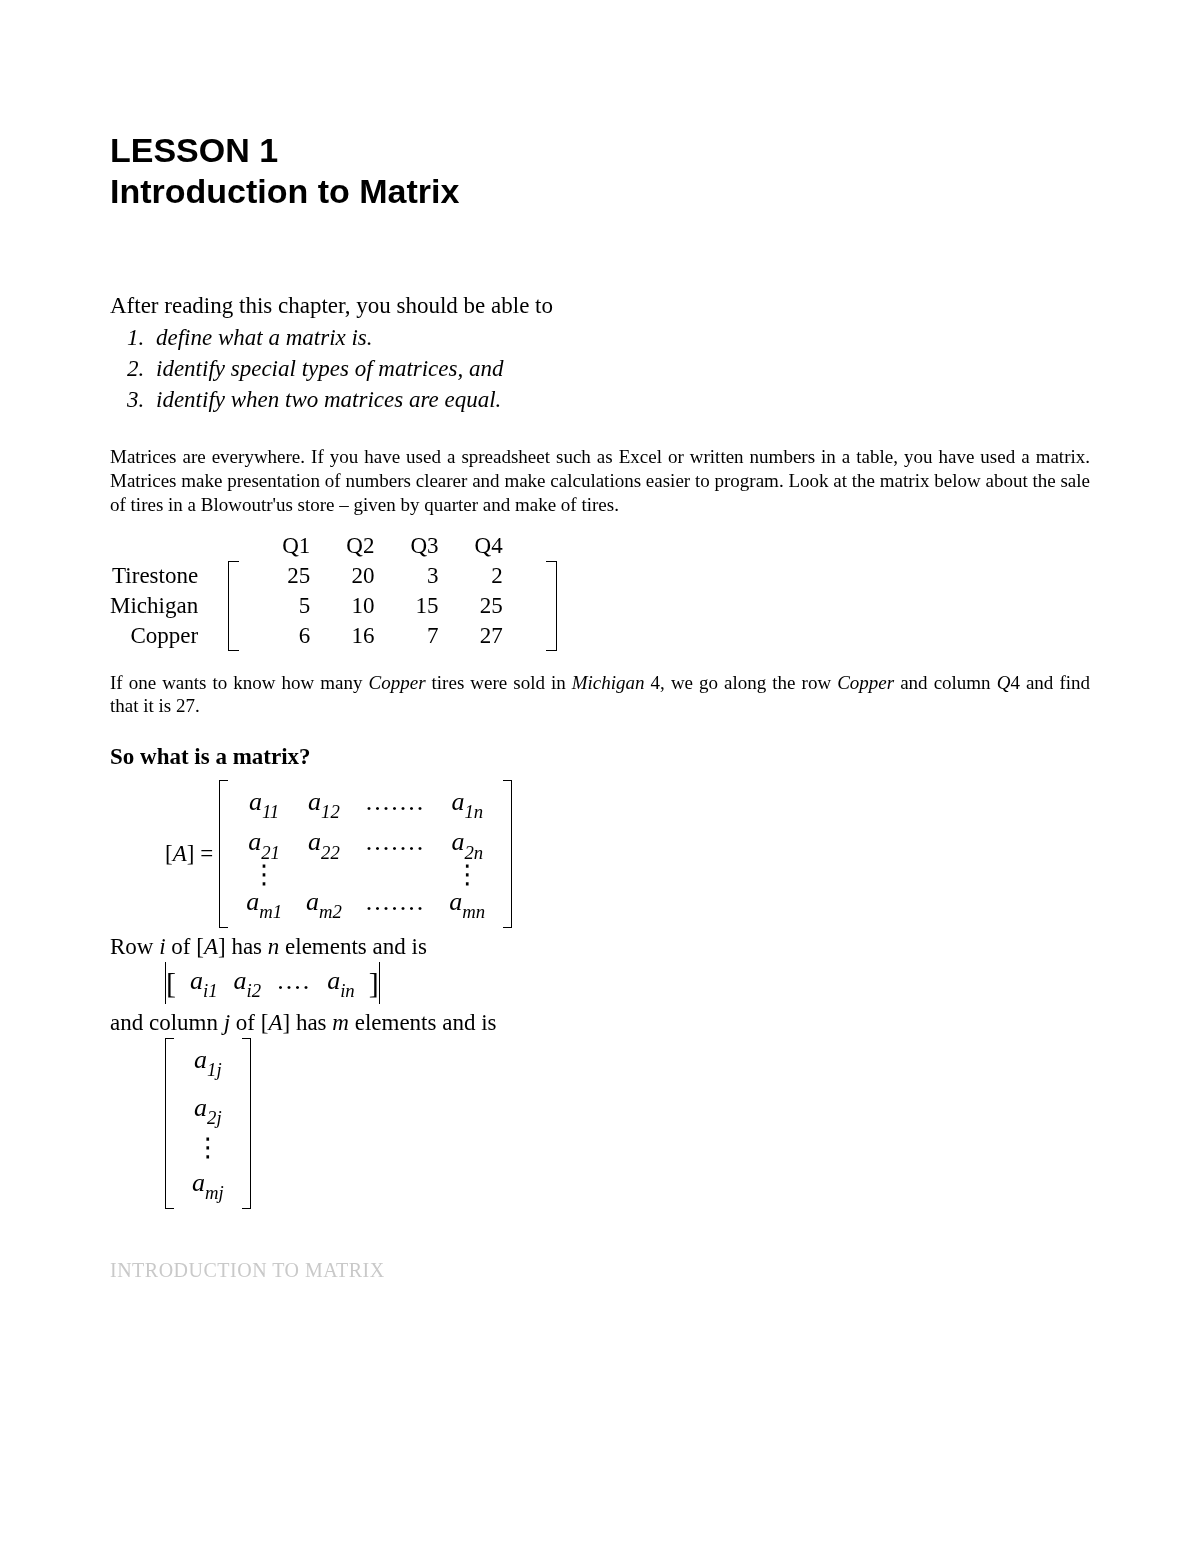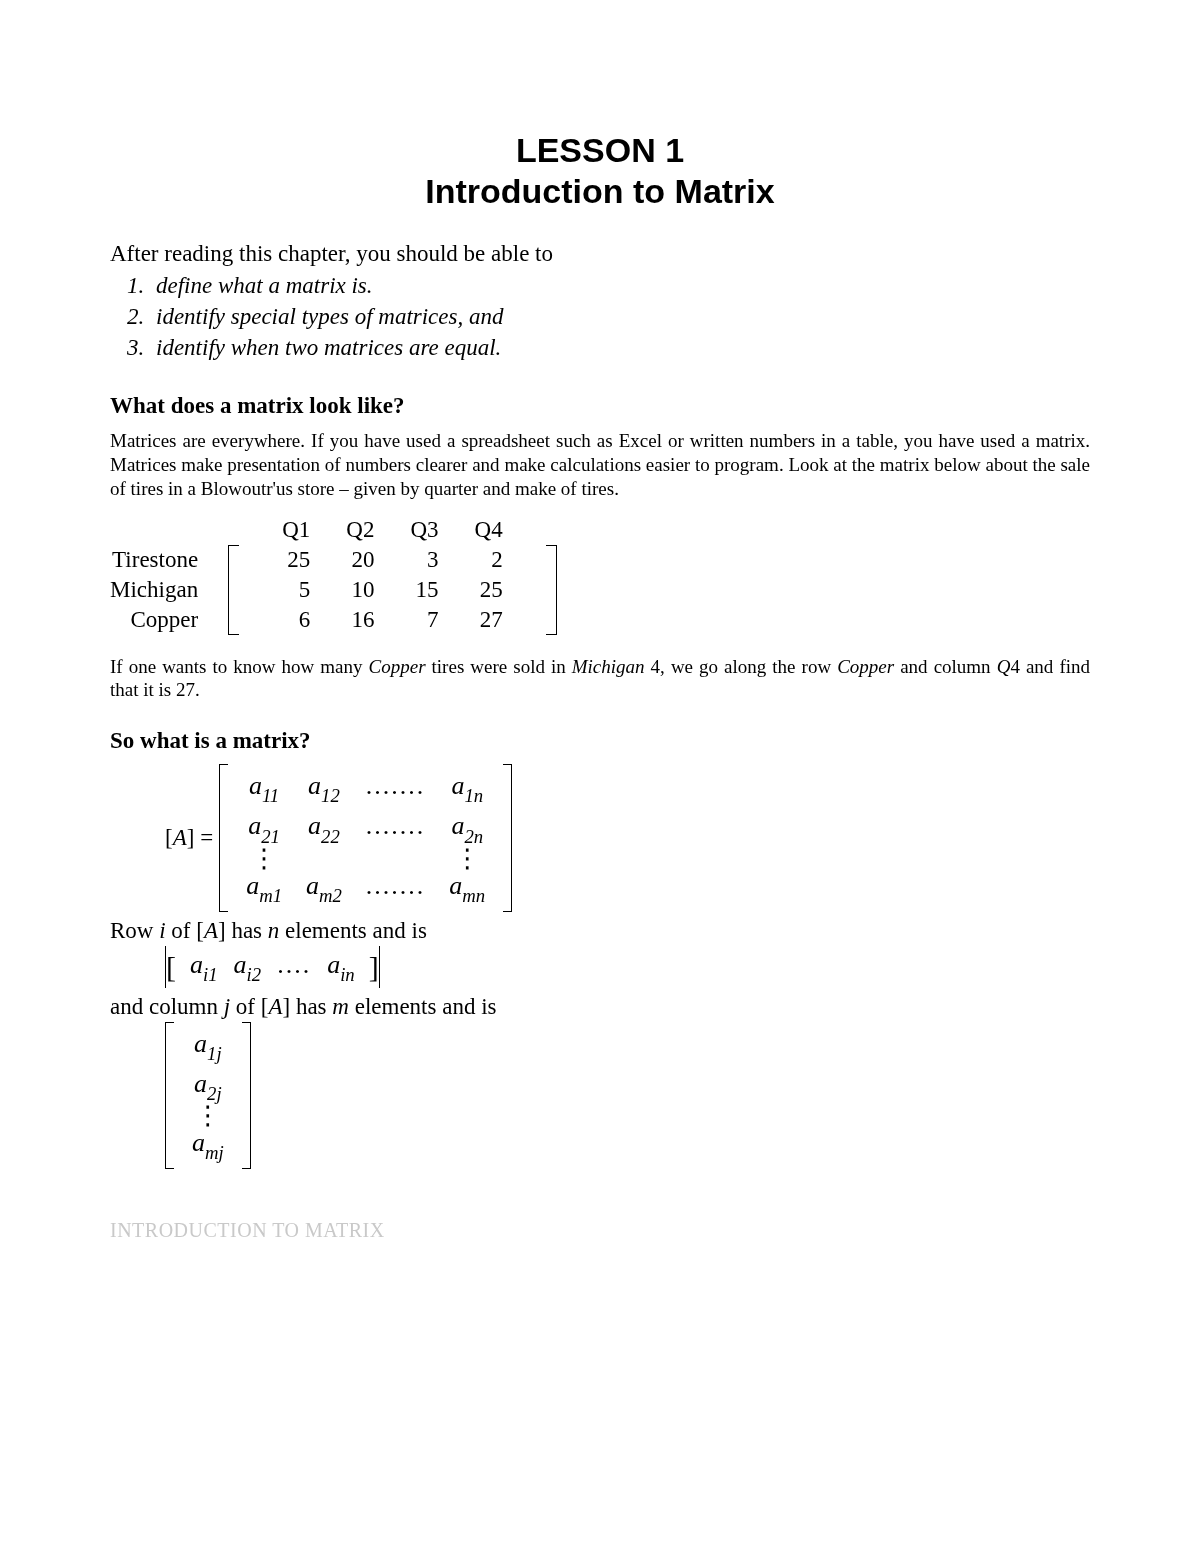--- a/index.html
+++ b/index.html
@@ -7,24 +7,23 @@
     padding: 0;
     background: #fff;
     font-family: "Times New Roman", Times, serif;
     color: #000;
     width: 1200px;
   }
   .page {
     padding: 130px 110px 60px 110px;
   }
   .title-block {
-    text-align: center;
     font-family: Arial, Helvetica, sans-serif;
     font-weight: bold;
-    margin-bottom: 28px;
+    margin-bottom: 80px;
   }
   .title-line1 {
     font-size: 34px;
     line-height: 1.2;
   }
   .title-line2 {
     font-size: 34px;
     line-height: 1.2;
   }
   .body-text {
@@ -125,21 +124,21 @@
   .sym-bracket.left { border-left: 1.3px solid #000; }
   .sym-bracket.right { border-right: 1.3px solid #000; }
   .sym-body {
     display: grid;
     font-style: italic;
     font-size: 26px;
     padding: 4px 6px;
   }
   .grid-4x4 { grid-template-columns: repeat(4, auto); }
   .grid-1xn { grid-template-columns: repeat(4, auto); }
-  .grid-nx1 { grid-template-columns: auto; }
+  .grid-nx1 { grid-template-columns: auto; gap: 8px; }
   .sym-body > div {
     padding: 3px 12px;
     text-align: center;
     white-space: nowrap;
   }
   .sub {
     font-size: 0.72em;
     vertical-align: sub;
     font-style: italic;
     position: relative;
@@ -185,21 +184,20 @@
   </div>
 
   <div class="body-text intro">After reading this chapter, you should be able to</div>
 
   <ol class="objectives">
     <li>define what a matrix is.</li>
     <li>identify special types of matrices, and</li>
     <li>identify when two matrices are equal.</li>
   </ol>
 
-  <div class="section-head">What does a matrix look like?</div>
   <div class="para">Matrices are everywhere.  If you have used a spreadsheet such as Excel or written numbers in a table, you have used a matrix.   Matrices make presentation of numbers clearer and make calculations easier to program.  Look at the matrix below about the sale of tires in a Blowoutr'us store – given by quarter and make of tires.</div>
 
   <div class="matrix-block">
     <table class="matrix-table">
       <tbody>
           <tr>
         <td class="row-label"></td>
         <td></td>
         <td>Q1</td>
         <td>Q2</td>

